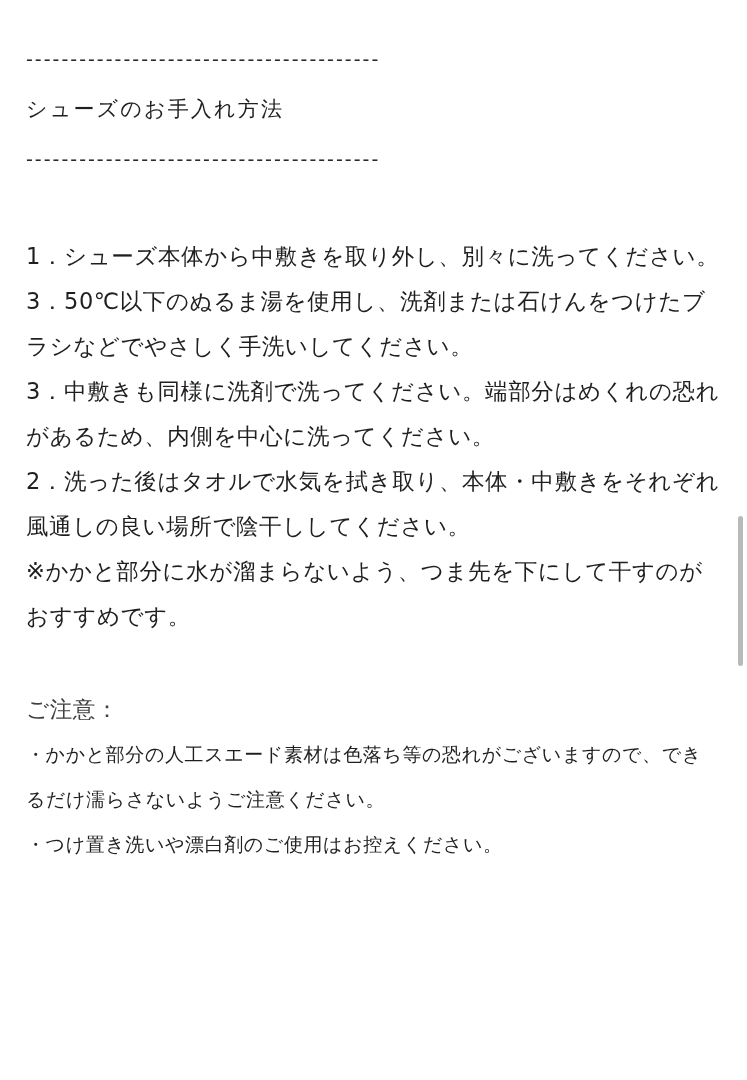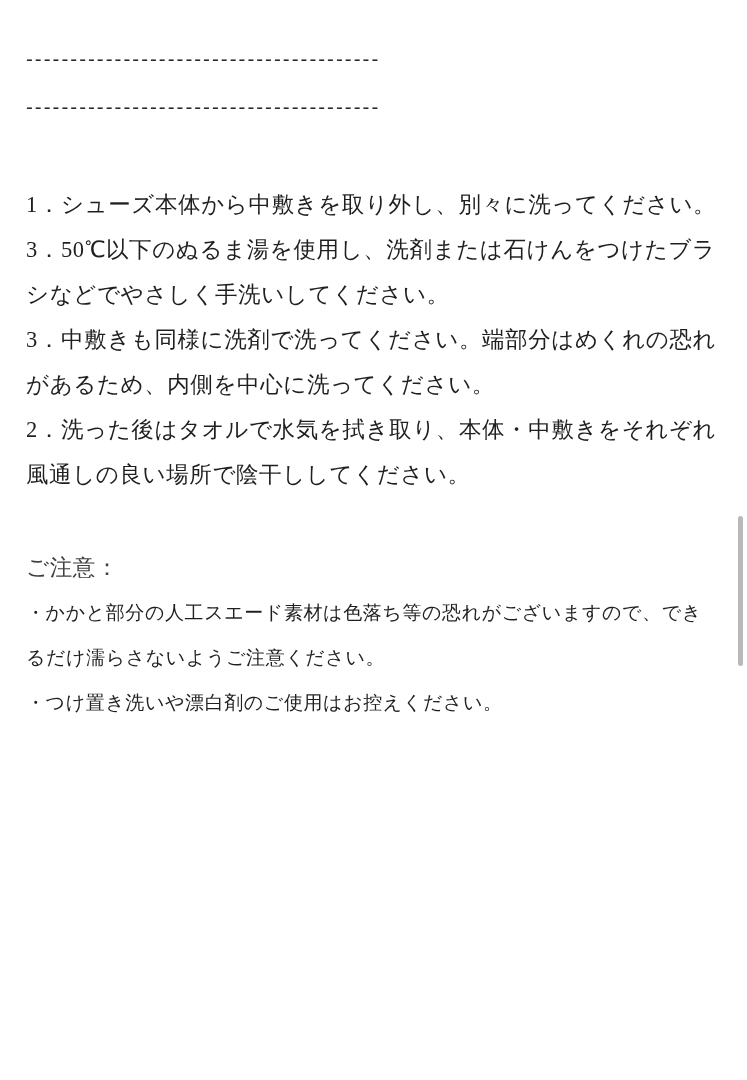--- a/index.html
+++ b/index.html
@@ -37,21 +37,20 @@
   .divider-bottom { margin-top: 24px; }
   .doc-title {
     font-size: 21px;
     letter-spacing: 2.2px;
     line-height: 30px;
     margin-top: 22px;
     color: #211e1e;
   }
   .body-block {
     margin-top: 62px;
-    font-family: Liberation Serif, serif;
   }
   .para {
     font-size: 22.5px;
     line-height: 45px;
     letter-spacing: 0.6px;
     color: #211e1e;
     text-align: left;
   }
   .notice-head {
     font-size: 22.5px;
@@ -84,28 +83,30 @@
     background: #b9b9b9;
   }
 </style>
 </head>
 <body>
 
 <div class="page">
 
   <div class="divider divider-top">----------------------------------------</div>
 
+  <div class="doc-title">シューズのお手入れ方法</div>
 
   <div class="divider divider-bottom">----------------------------------------</div>
 
   <div class="body-block">
     <div class="para">1．シューズ本体から中敷きを取り外し、別々に洗ってください。</div>
     <div class="para">3．50℃以下のぬるま湯を使用し、洗剤または石けんをつけたブラシなどでやさしく手洗いしてください。</div>
     <div class="para">3．中敷きも同様に洗剤で洗ってください。端部分はめくれの恐れがあるため、内側を中心に洗ってください。</div>
     <div class="para">2．洗った後はタオルで水気を拭き取り、本体・中敷きをそれぞれ風通しの良い場所で陰干ししてください。</div>
+    <div class="para">※かかと部分に水が溜まらないよう、つま先を下にして干すのがおすすめです。</div>
   </div>
 
   <div class="notice-head">ご注意：</div>
   <div class="notice-item">・かかと部分の人工スエード素材は色落ち等の恐れがございますので、できるだけ濡らさないようご注意ください。</div>
   <div class="notice-item">・つけ置き洗いや漂白剤のご使用はお控えください。</div>
 
 </div>
 
 <div class="scrollbar-track">
   <div class="scrollbar-thumb"></div>

